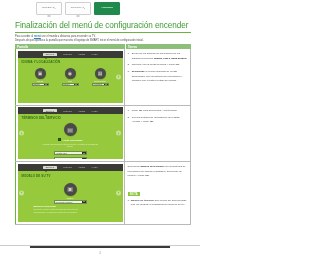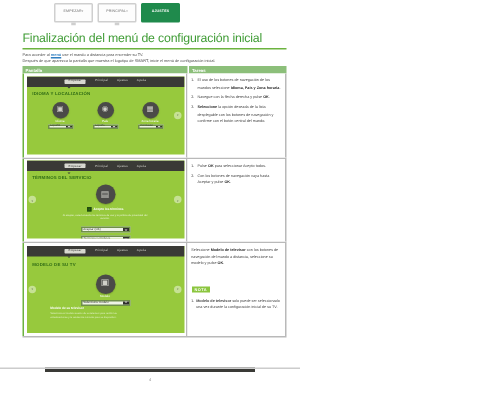--- a/index.html
+++ b/index.html
@@ -274,21 +274,21 @@
       <div class="tab active">
         <span>AJUSTES</span>
       </div>
     </div>
 
   </div>
 </div>
 
 <div class="page">
 
-  <div class="title">Finalización del menú de configuración inicial</div>
+  <div class="title">Finalización del menú de configuración encender</div>
   <div class="title-rule"></div>
 
   <div class="intro">
     <div>
       <span>Para acceder al </span><b class="lnk">menú</b><span> use el mando a distancia para encender su TV.</span>
     </div>
     <div>Después de que aparezca la pantalla que muestra el logotipo de SMART, inicie el menú de configuración inicial.</div>
   </div>
 
   <div class="table">

